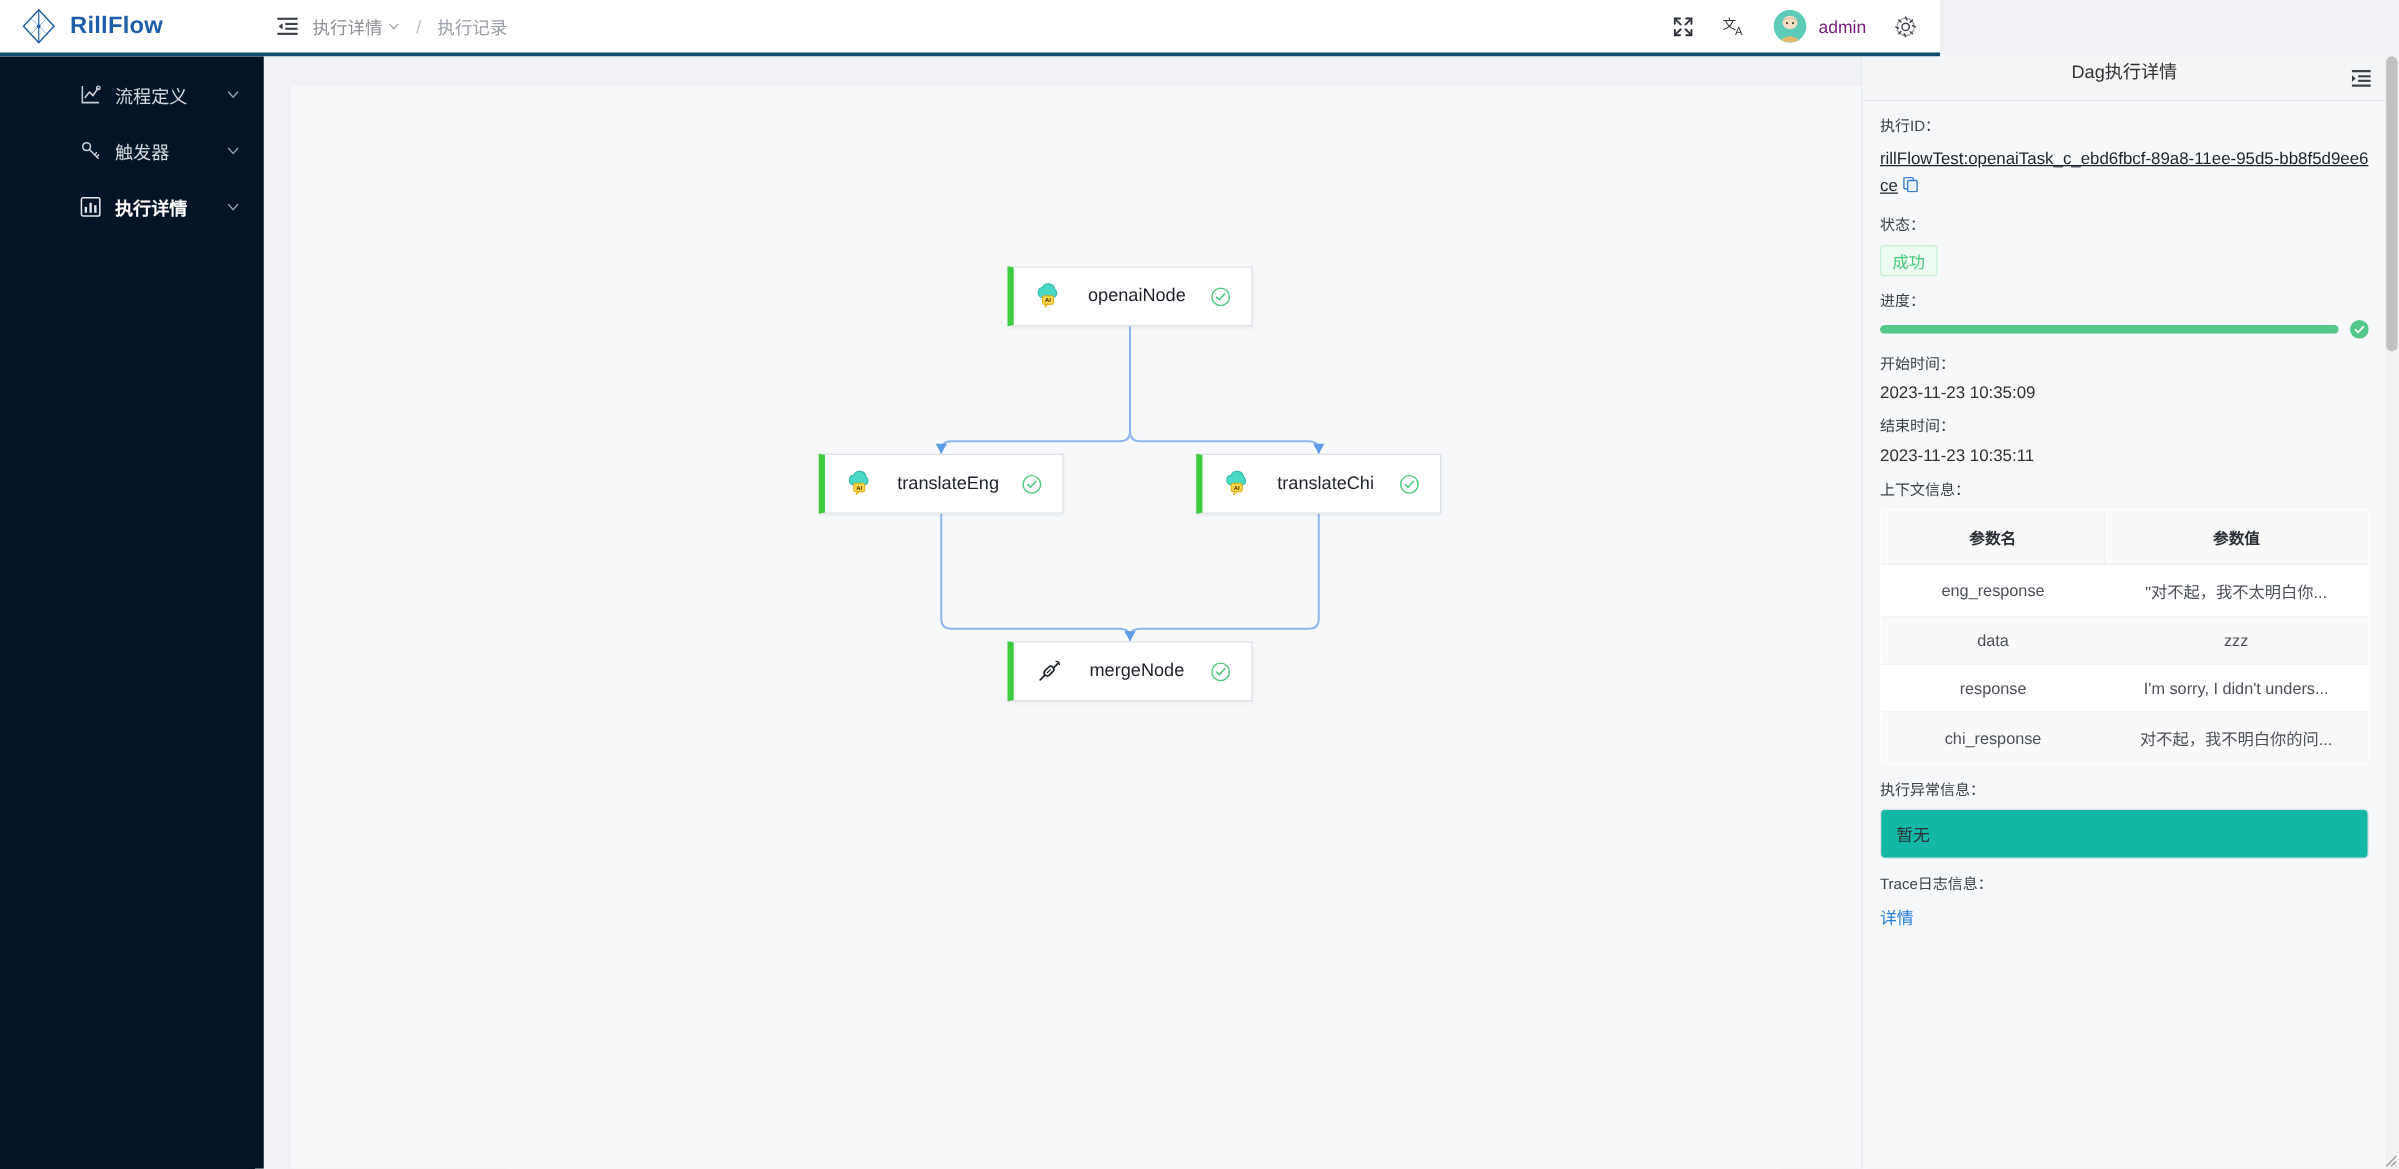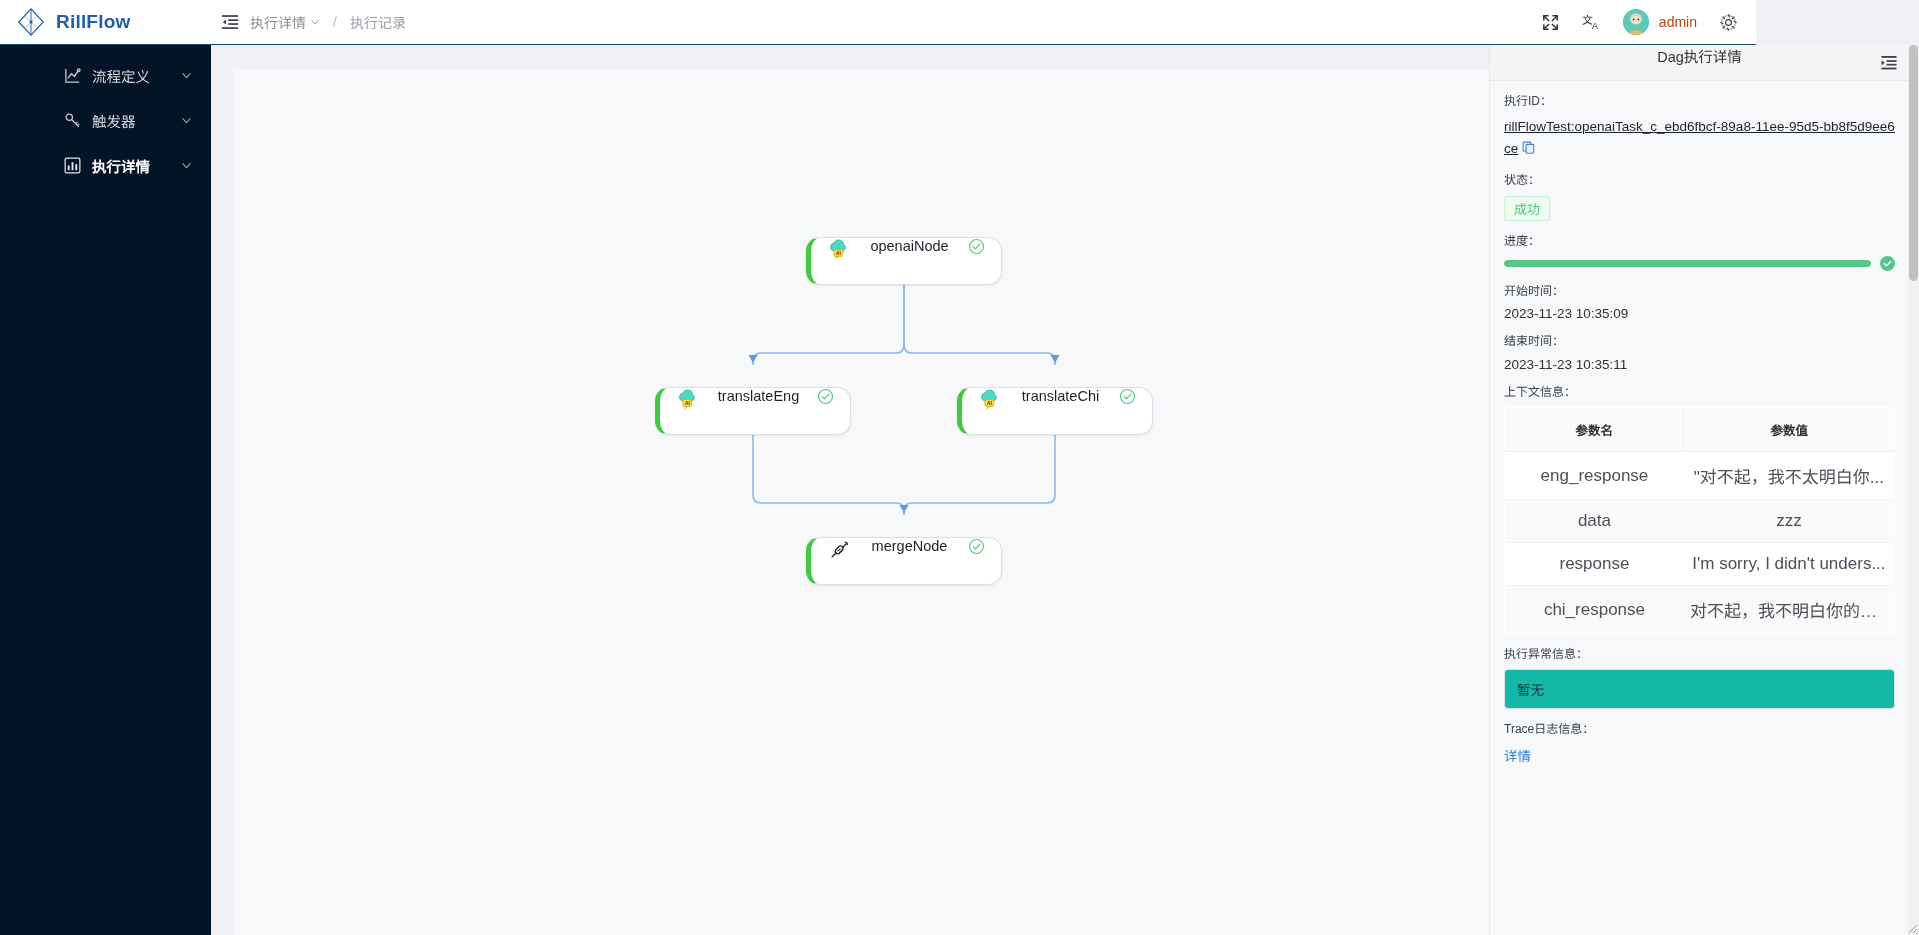--- a/index.html
+++ b/index.html
@@ -12,23 +12,23 @@
     background: #f0f1f4;
     color: #303133;
     -webkit-font-smoothing: antialiased;
   }
 
   
   #app { position: relative; width: 1919px; height: 935px; }
 
   .topbar {
     position: absolute; top: 0; left: 0;
-    width: 1756px; height: 45px;
+    width: 1552px; height: 45px;
     background: #ffffff;
-    border-bottom: 1px solid #0c4a6e;
+    border-bottom: 3px solid #0c4a6e;
     display: flex; align-items: center;
     z-index: 20;
   }
   .brand {
     width: 211px; height: 45px;
     display: flex; align-items: center; gap: 10px;
     padding-left: 16px;
   }
   .brand-logo { width: 30px; height: 30px; display: block; flex: 0 0 30px; }
   .brand-name {
@@ -51,21 +51,21 @@
     margin-left: auto; display: flex; align-items: center;
     gap: 22px; padding-right: 18px; height: 45px;
   }
   .hicon { width: 19px; height: 19px; display: block; cursor: pointer; }
   .user-chunk { display: flex; align-items: center; gap: 10px; cursor: pointer; }
   .avatar {
     width: 26px; height: 26px; border-radius: 50%;
     background: #52c6b2; position: relative; overflow: hidden;
     flex: 0 0 26px;
   }
-  .user-name { font-size: 14px; color: #c2410c; }
+  .user-name { font-size: 14px; color: #701a75; }
 
   
   .sidebar {
     position: absolute; top: 45px; left: 0;
     width: 211px; height: 890px;
     background: #031426;
     padding-top: 8px;
     z-index: 15;
   }
   .side-item {
@@ -93,26 +93,25 @@
     overflow: hidden;
   }
   .dag-inner { position: absolute; inset: 0; }
 
   .node {
     position: absolute;
     height: 48px;
     background: #ffffff;
     border: 1px solid #dcdfe6;
     border-left: 5px solid #3ecb3e;
-    border-radius: 14px;
+    border-radius: 0;
     box-shadow: 0 1px 3px rgba(0,0,0,.07);
-    display: flex; align-items: flex-start;
+    display: flex; align-items: center;
     cursor: pointer;
     z-index: 5;
-    margin-top: 24px;
   }
   .node-icon { width: 24px; height: 24px; margin-left: 16px; flex: 0 0 24px; display:block; }
   .node-label {
     flex: 1; text-align: center;
     font-size: 14.5px; color: #1d2129;
     padding: 0 6px;
   }
   .node-status { width: 17px; height: 17px; margin-right: 16px; flex: 0 0 17px; display:block; }
 
   
@@ -171,21 +170,21 @@
     border-radius: 3px; overflow: hidden;
     table-layout: fixed;
   }
   .ctx-table th {
     background: #fafafa; font-size: 12.5px; font-weight: bold;
     color: #2b2f36; padding: 12px 6px; text-align: center;
     border-bottom: 1px solid #ebeef5;
   }
   .ctx-table th.col-k { width: 46%; border-right: 1px solid #ebeef5; }
   .ctx-table td {
-    font-size: 17px; color: #4b5058; padding: 11px 6px;
+    font-size: 13px; color: #4b5058; padding: 11px 6px;
     text-align: center; border-bottom: 1px solid #f0f1f3;
     white-space: nowrap; overflow: hidden; text-overflow: ellipsis;
   }
   .ctx-table tbody tr:nth-child(even) { background: #fafafa; }
   .ctx-table tbody tr:last-child td { border-bottom: 1px solid #f0f1f3; }
 
   .err-box {
     background: #14b8a6; border: 1px solid #dcdfe6;
     border-radius: 4px; padding: 9px 12px;
     font-size: 13.5px; color: #2b2f36;

